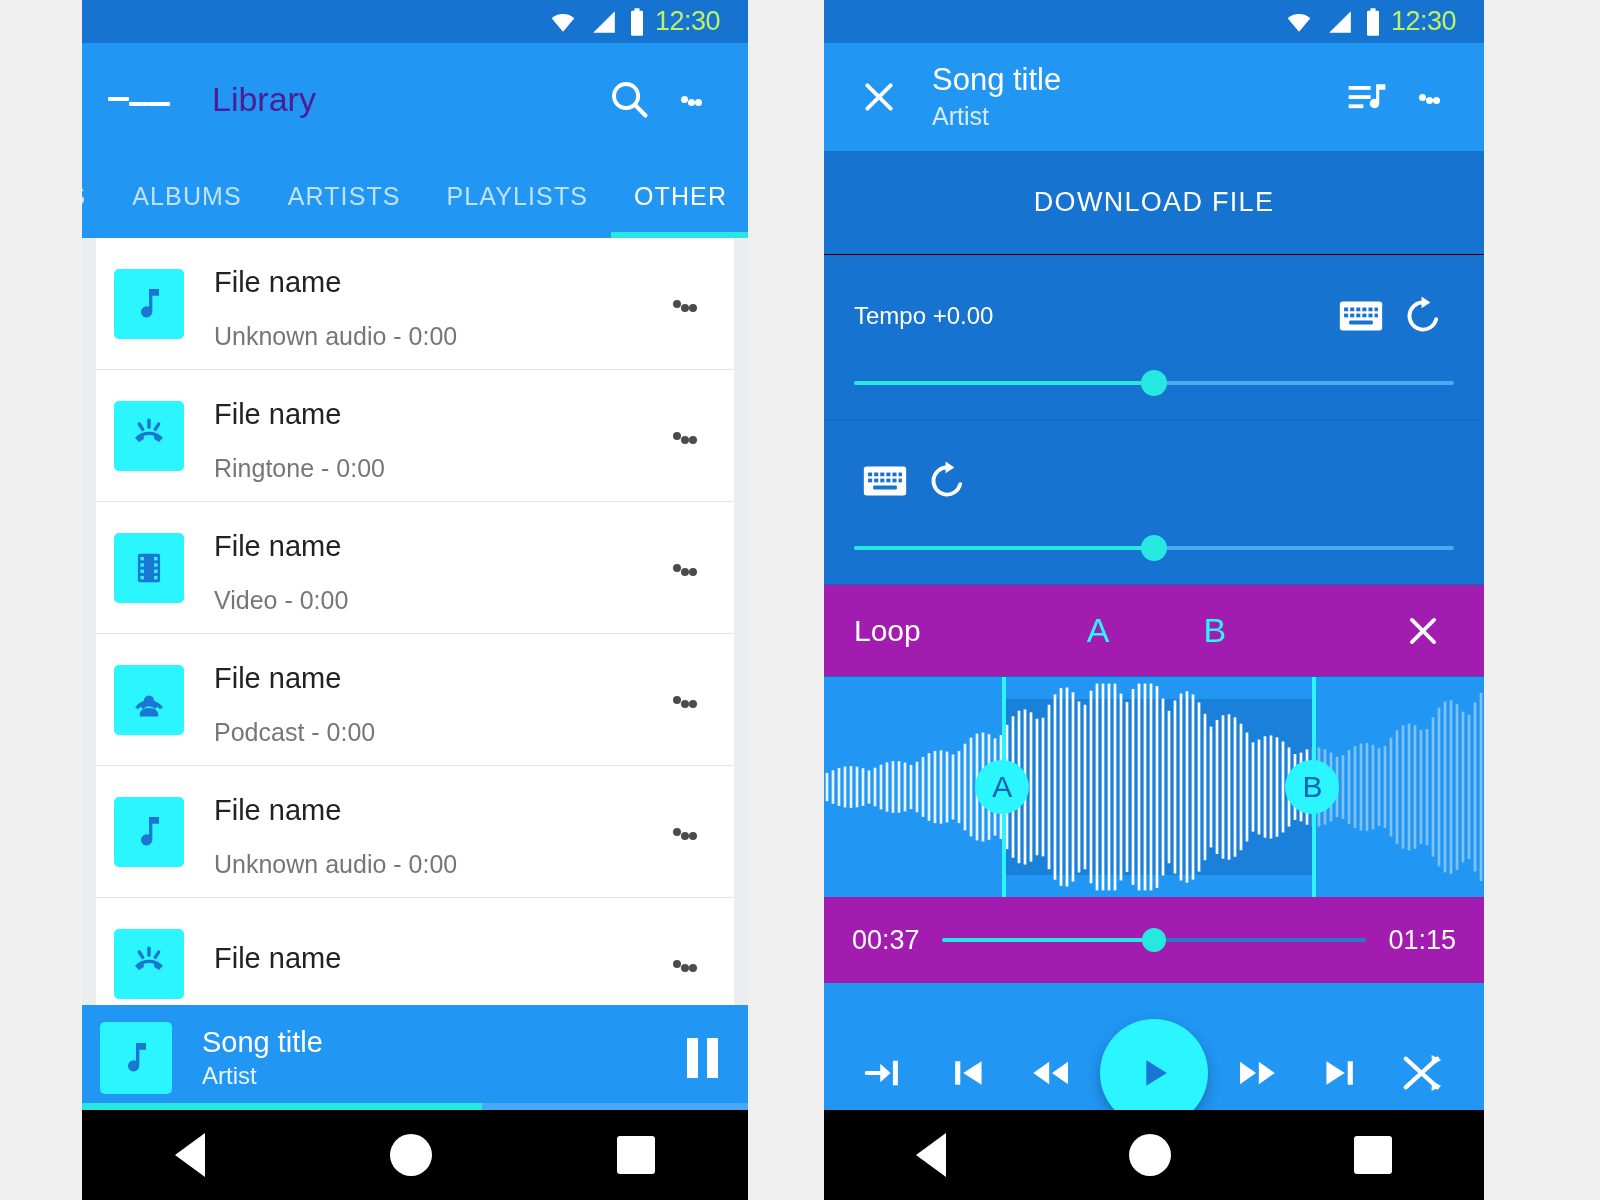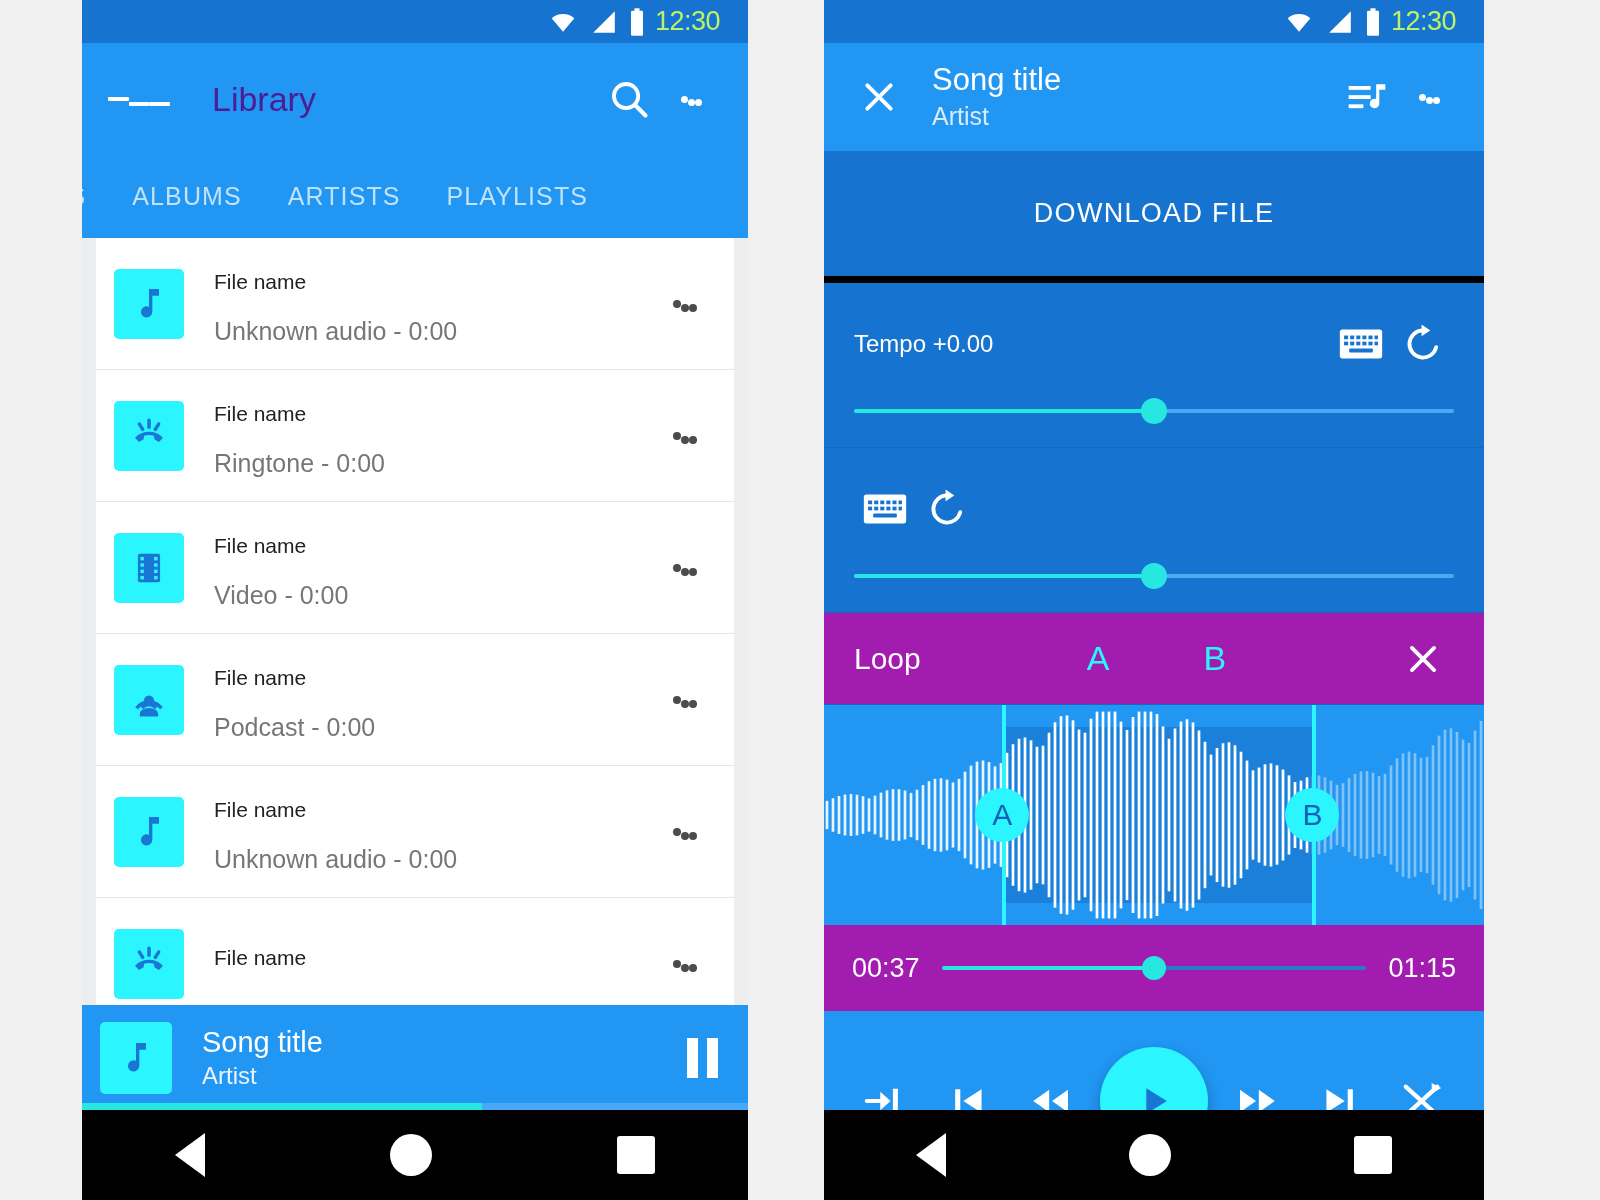--- a/index.html
+++ b/index.html
@@ -70,21 +70,21 @@
   .row{
     background:#fff; margin:0 14px; height:132px;
     display:flex; align-items:center; padding:0 18px;
     border-bottom:1px solid #E4E5E6;
   }
   .row .thumb{
     width:70px; height:70px; border-radius:5px; background:#2BF5FF;
     display:flex; align-items:center; justify-content:center; flex:0 0 auto;
   }
   .row .texts{ flex:1 1 auto; margin-left:30px; }
-  .row .t1{ font-size:21px; color:#222; line-height:1.25;margin-top:10px; }
+  .row .t1{ font-size:29px; color:#222; line-height:1.25;margin-top:10px; }
   .row .t2{ font-size:25px; color:#767676; line-height:1.35; margin-top:20px; }
   .row .kebab i{ background:#4b4b4b; width:8px; height:8px; }
   .row .kebab i + i{ margin-top:8px; }
 
   
   .miniplayer{
     position:absolute; left:82px; right:0; bottom:90px; height:105px;
     background:#2196F3; display:flex; align-items:center; padding:0 18px;
   }
   #phone-left .miniplayer{ left:0; }
@@ -120,24 +120,24 @@
   .appbar-right{
     height:108px; background:#2196F3; display:flex; align-items:center;
     padding:0 24px;
   }
   .ab-titles{ flex:1 1 auto; margin-left:22px; color:#fff; }
   .ab-t1{ font-size:31px; line-height:1.25; }
   .ab-t2{ font-size:25px; color:#D9EAFB; line-height:1.3; }
 
   
   .download-row{
-    height:132px; background:#1773D0; color:#fff;
+    height:104px; background:#1773D0; color:#fff;
     display:flex; align-items:center; justify-content:center;
     font-size:27px; letter-spacing:1.3px;
-    border-bottom:7px solid #000000;
+    border-bottom:1px solid #000000;
     text-align:center;
   }
 
   
   .ctrl-sec{
     background:#1773D0; padding:30px 30px 34px 30px;
     border-bottom:1px solid #1668BE;
   }
   .ctrl-head{ display:flex; align-items:center; }
   .ctrl-label{ flex:1 1 auto; color:#fff; font-size:24px; }
@@ -252,20 +252,21 @@
           <i></i>
           <i></i>
         </div>
     </div>
 
     <div class="tabs">
       <div class="tab clipped">GS</div>
       <div class="tab">ALBUMS</div>
       <div class="tab">ARTISTS</div>
       <div class="tab">PLAYLISTS</div>
+      <div class="tab active">OTHER</div>
     </div>
 
     <div class="listwrap">
 
       <div class="row">
         <div class="thumb">
           <svg width="40" height="40" viewBox="0 0 24 24">
               <path fill="#1976D2" d="M12 3v10.6a3.4 3.4 0 1 0 2 3.1V7h4V3h-6z"></path>
             </svg>
         </div>

